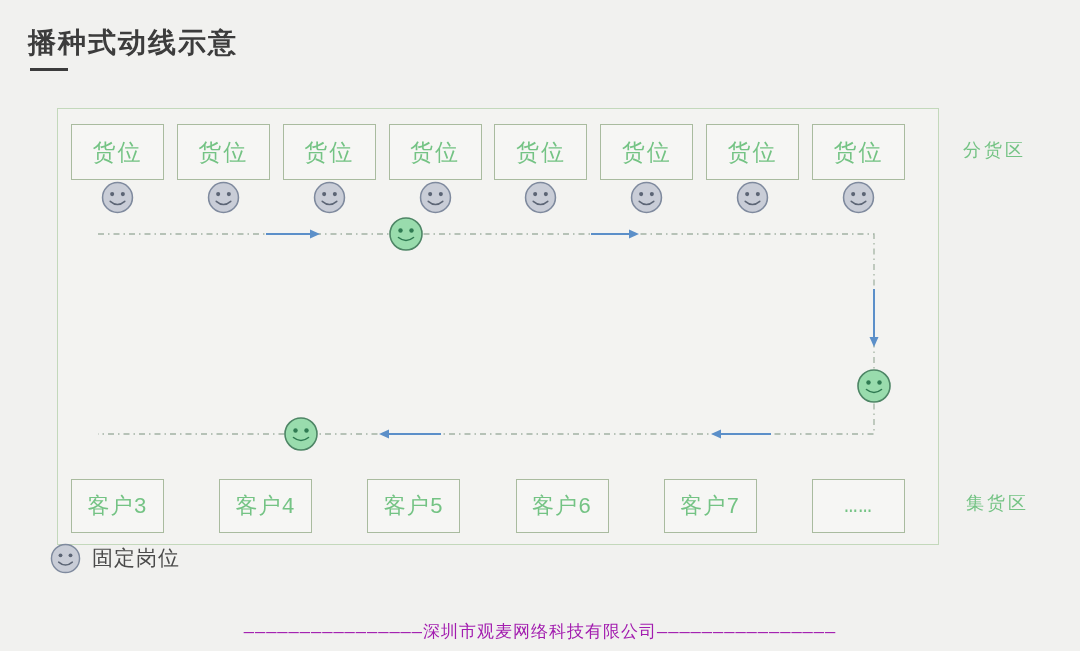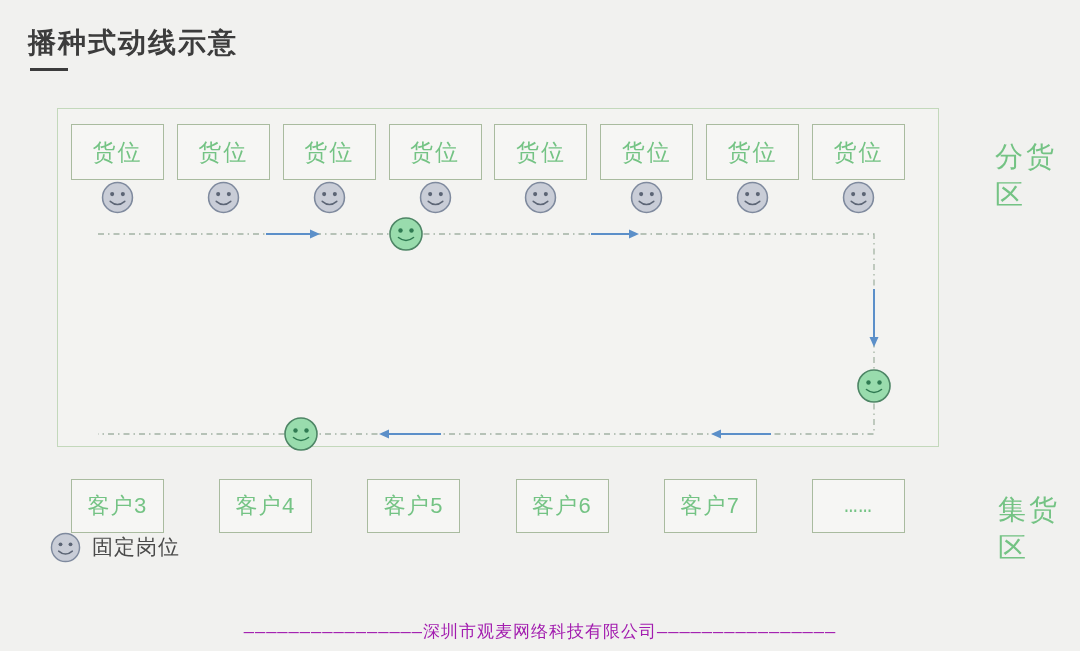--- a/index.html
+++ b/index.html
@@ -14,21 +14,21 @@
   .page-title{
     position:absolute;left:28px;top:24px;
     font-size:28px;letter-spacing:2px;color:#3c3c3c;font-weight:600;
   }
   .title-underline{
     position:absolute;left:30px;top:68px;width:38px;height:3px;background:#3c3c3c;
   }
 
   
   .diagram{
-    position:absolute;left:57px;top:108px;width:882px;height:339px;
+    position:absolute;left:57px;top:108px;width:882px;height:437px;
     border:1px solid #c3d8bb;background:#f3f3f1;box-sizing:border-box;
   }
 
   .slot-row,.customer-row{
     position:absolute;left:13px;right:33px;
     display:flex;justify-content:space-between;
   }
   .slot-row{top:15px;}
   .customer-row{top:370px;}
 
@@ -39,28 +39,28 @@
     display:flex;align-items:center;justify-content:center;
     font-size:23px;color:#74c384;letter-spacing:2px;
   }
   .customer-row .box{height:54px;font-size:22px;letter-spacing:1px;}
   .face{margin-top:1px;line-height:0;}
 
   .flow-svg{position:absolute;left:0;top:0;}
 
   
   .zone-label{
-    position:absolute;font-size:28px;color:#74c384;letter-spacing:3px;margin-left:32px;
+    position:absolute;font-size:18px;color:#74c384;letter-spacing:3px;
   }
   .zone-top{left:963px;top:138px;}
   .zone-bottom{left:966px;top:491px;}
 
   
   .legend-item{
-    position:absolute;top:531px;display:flex;align-items:center;
+    position:absolute;top:542px;display:flex;align-items:center;
   }
   .legend-item .legend-label{
     margin-left:11px;font-size:21px;color:#4b4b4b;letter-spacing:1px;
   }
   .legend-fixed{left:50px;}
   .legend-mobile{left:235px;}
 
   
   .footer{
     position:absolute;left:0;top:620px;width:100%;text-align:center;

